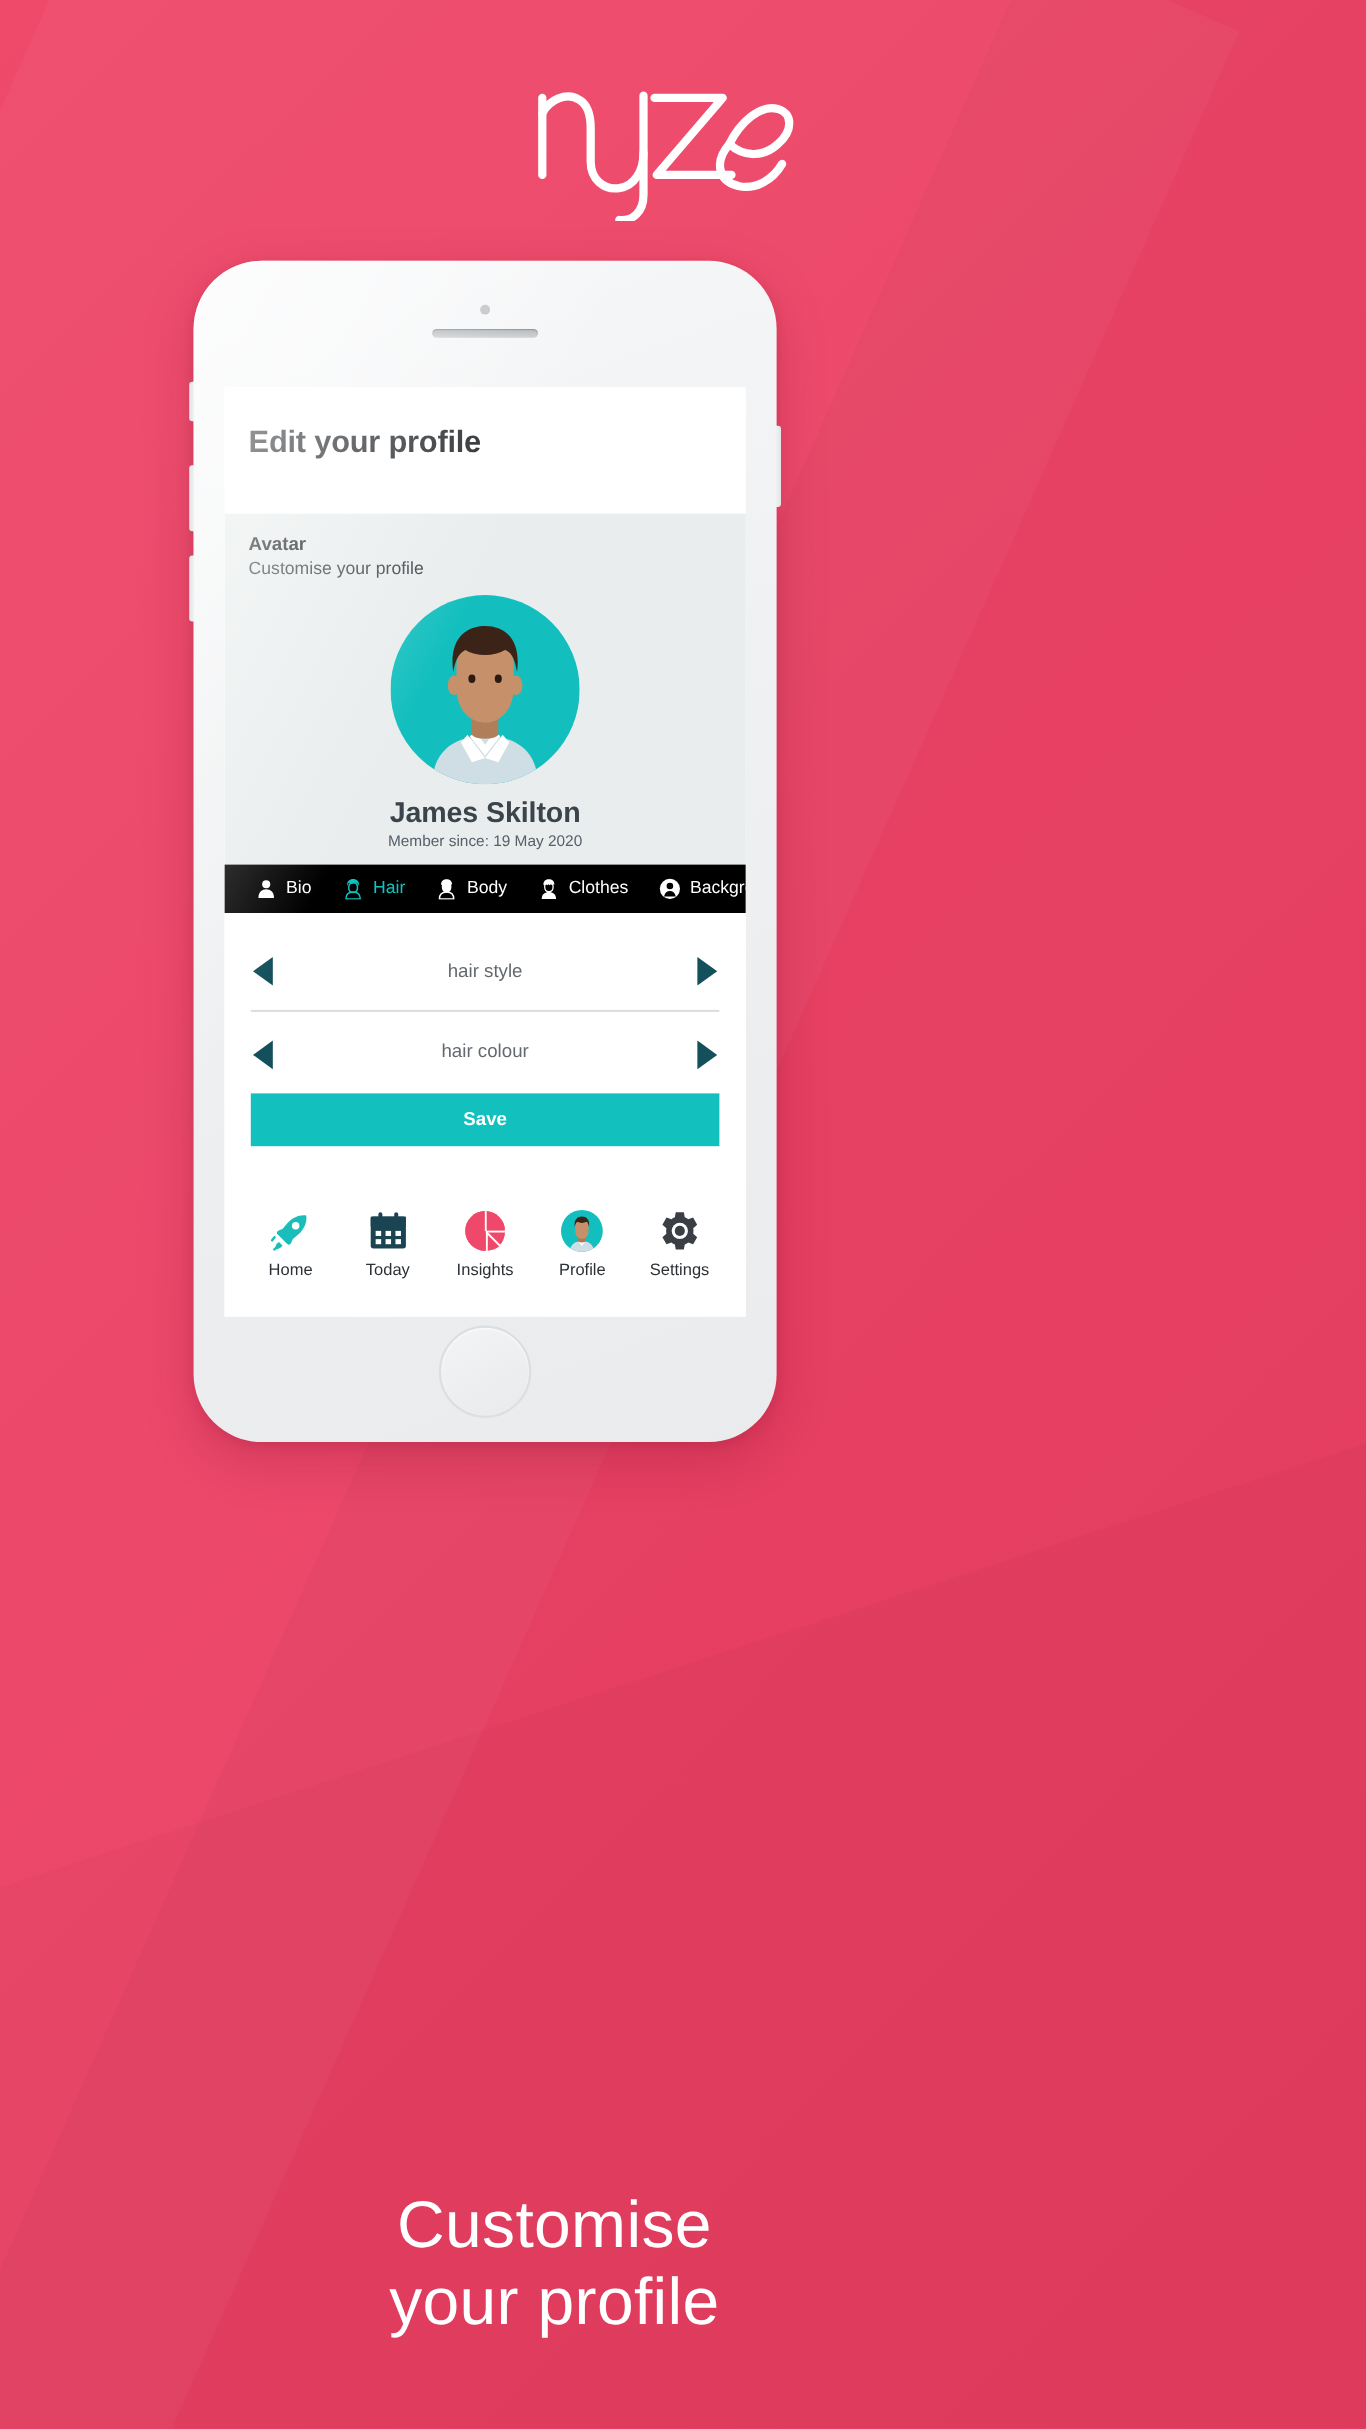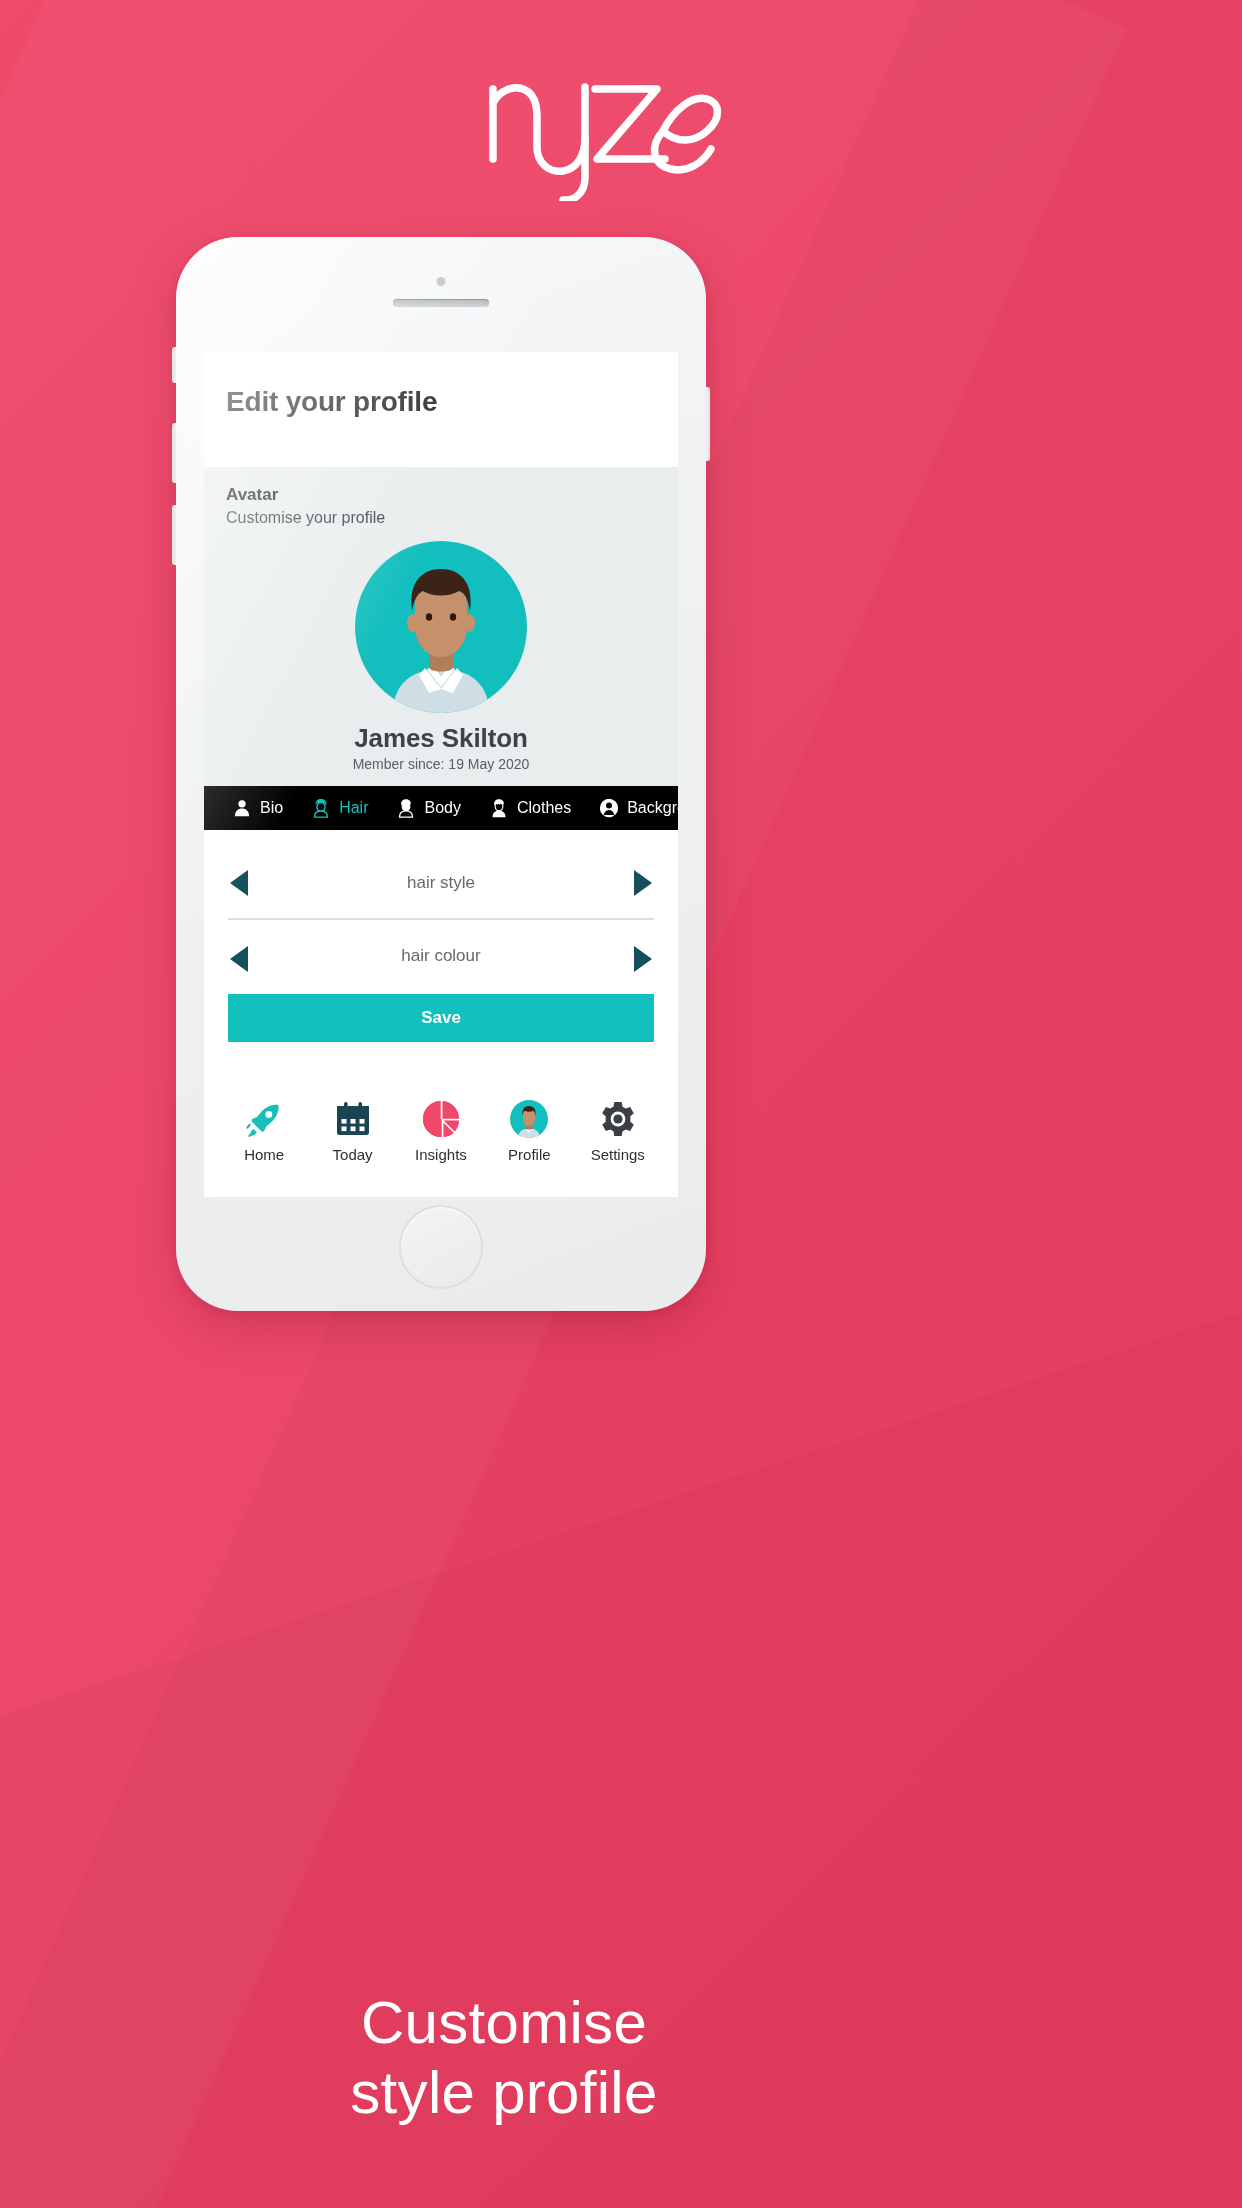--- a/index.html
+++ b/index.html
@@ -452,14 +452,14 @@
 
     </div>
   </div>
 
   <div id="phone-inner-sheen"></div>
   <div id="home-button"></div>
 </div>
 
 <div id="caption">
   <span class="cap-line">Customise</span>
-  <span class="cap-line">style profile</span>
+  <span class="cap-line">your profile</span>
 </div>
 
 </body></html>

